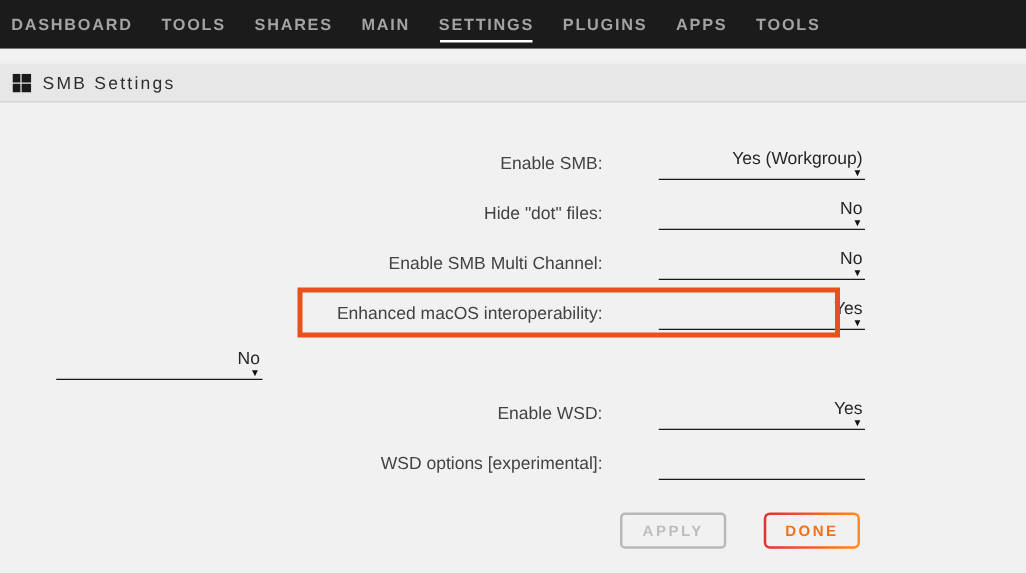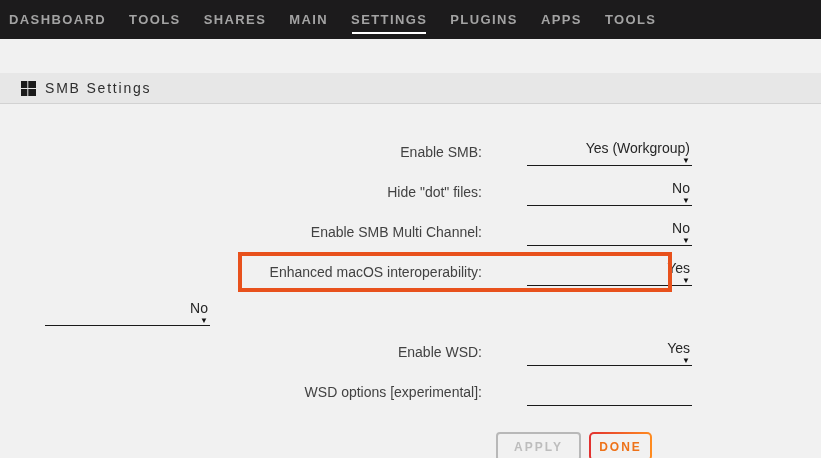--- a/index.html
+++ b/index.html
@@ -41,22 +41,21 @@
   }
 
   
   .gap-strip { height: 12px; background: #f1f1f1; }
   .section-header {
     height: 31px;
     background: #e7e7e7;
     border-bottom: 1px solid #d2d2d2;
     display: flex;
     align-items: center;
-    padding-left: 21px;
-    margin-top: 22px;
+    padding-left: 10px;
   }
   .win-icon { width: 15px; height: 15px; display: inline-block; margin-right: 9px; }
   .section-title {
     font-size: 14px;
     letter-spacing: 1.8px;
     color: #2e2e2e;
   }
 
   
   .content { position: relative; height: 375px; }
@@ -135,22 +134,22 @@
     cursor: pointer;
   }
   .btn-apply {
     width: 85px;
     border: 2px solid #b8b8b8;
     border-radius: 4px;
     color: #bdbdbd;
     background: transparent;
   }
   .btn-done-wrap {
-    margin-left: 8px;
-    width: 63px;
+    margin-left: 30px;
+    width: 77px;
     height: 29px;
     padding: 2px;
     border-radius: 5px;
     background: linear-gradient(90deg, #e13030, #ff8c1f);
     cursor: pointer;
   }
   .btn-done-inner {
     width: 100%;
     height: 100%;
     border-radius: 3px;

